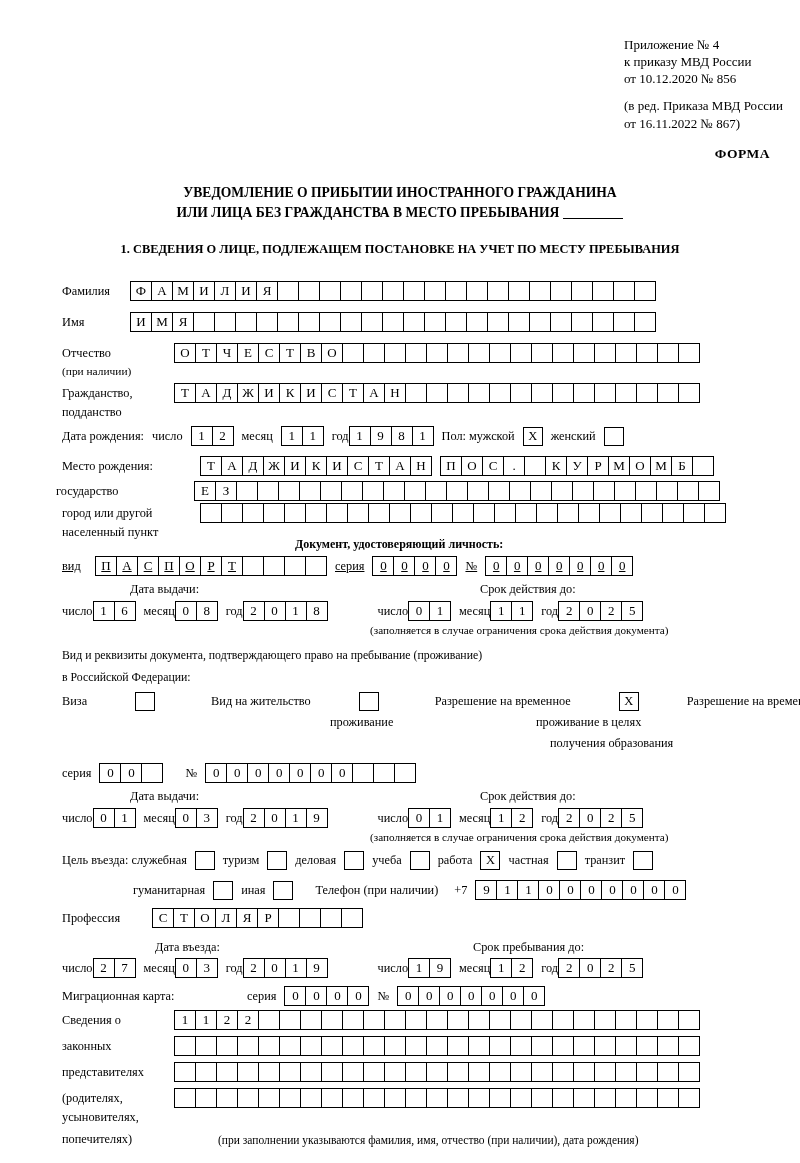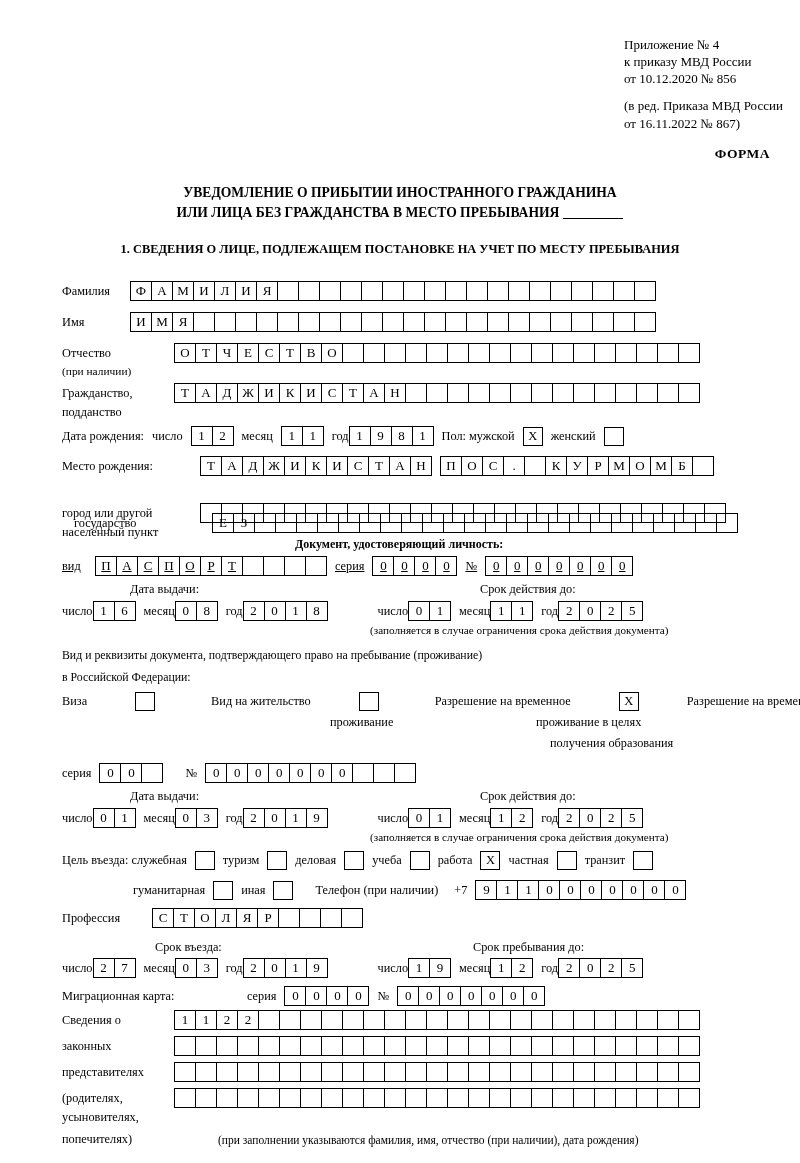--- a/index.html
+++ b/index.html
@@ -323,21 +323,21 @@
         <span class="bx">К</span>
         <span class="bx">У</span>
         <span class="bx">Р</span>
         <span class="bx">М</span>
         <span class="bx">О</span>
         <span class="bx">М</span>
         <span class="bx">Б</span>
         <span class="bx"></span>
       </span>
   </div>
-  <div class="row" style="top:481px; left:74px;margin-top:32px;">
+  <div class="row" style="top:481px; left:56px;">
     <span class="lbl" style="width:138px; display:inline-block;">государство</span>
     <span class="boxes">
         <span class="bx">Е</span>
         <span class="bx">З</span>
         <span class="bx"></span>
         <span class="bx"></span>
         <span class="bx"></span>
         <span class="bx"></span>
         <span class="bx"></span>
         <span class="bx"></span>
@@ -664,21 +664,21 @@
         <span class="bx">Я</span>
         <span class="bx">Р</span>
         <span class="bx"></span>
         <span class="bx"></span>
         <span class="bx"></span>
         <span class="bx"></span>
       </span>
   </div>
 
   <div class="row" style="top:940px; left:155px;">
-    <span class="lbl">Срок въезда:</span>
+    <span class="lbl">Дата въезда:</span>
   </div>
   <div class="row" style="top:940px; left:473px;justify-content:flex-end;">
     <span class="lbl">Срок пребывания до:</span>
   </div>
 
   <div class="row" style="top:958px; left:62px;">
     <span class="lbl">число</span>
     <span class="boxes">
         <span class="bx">2</span>
         <span class="bx">7</span>

